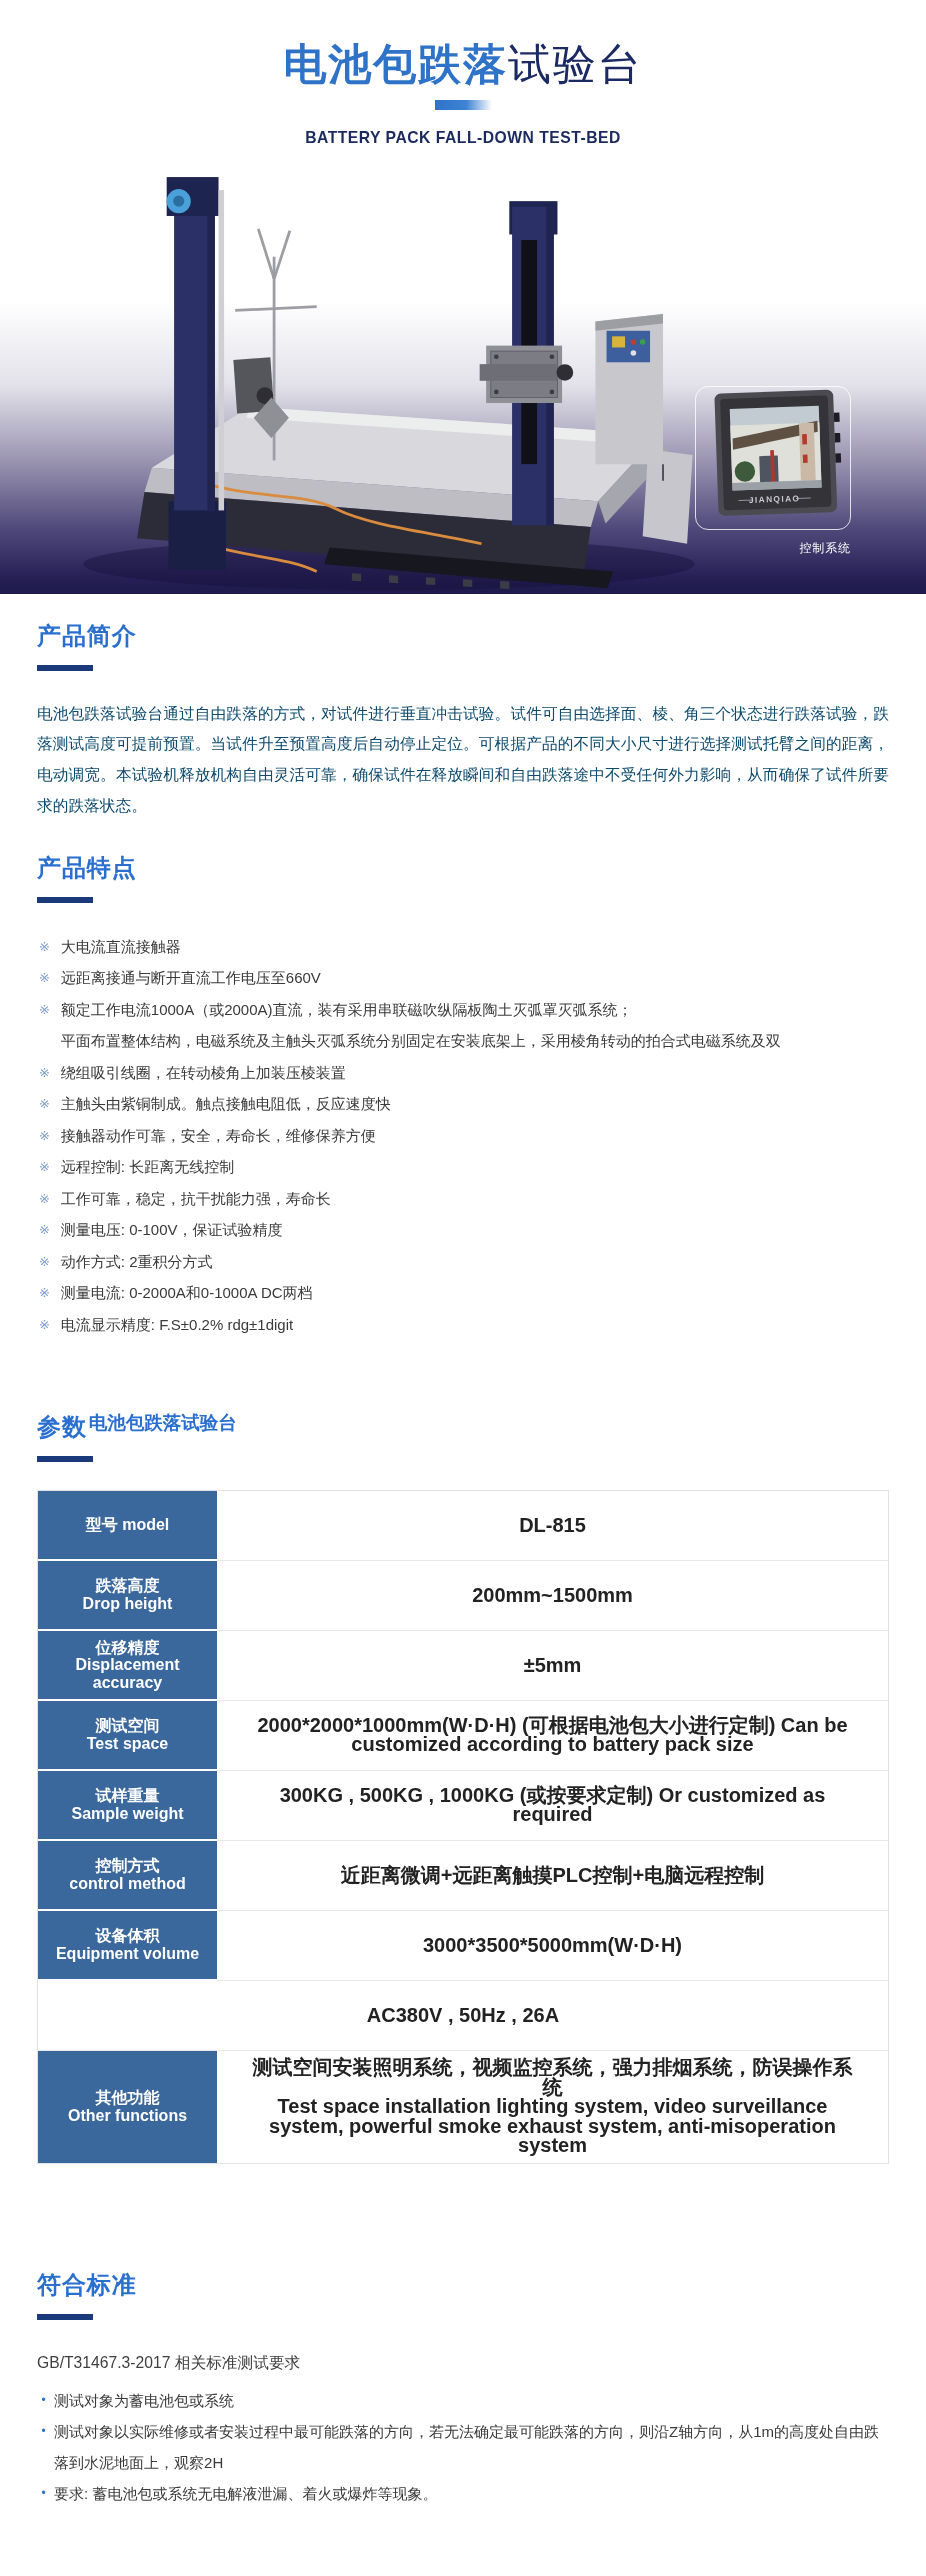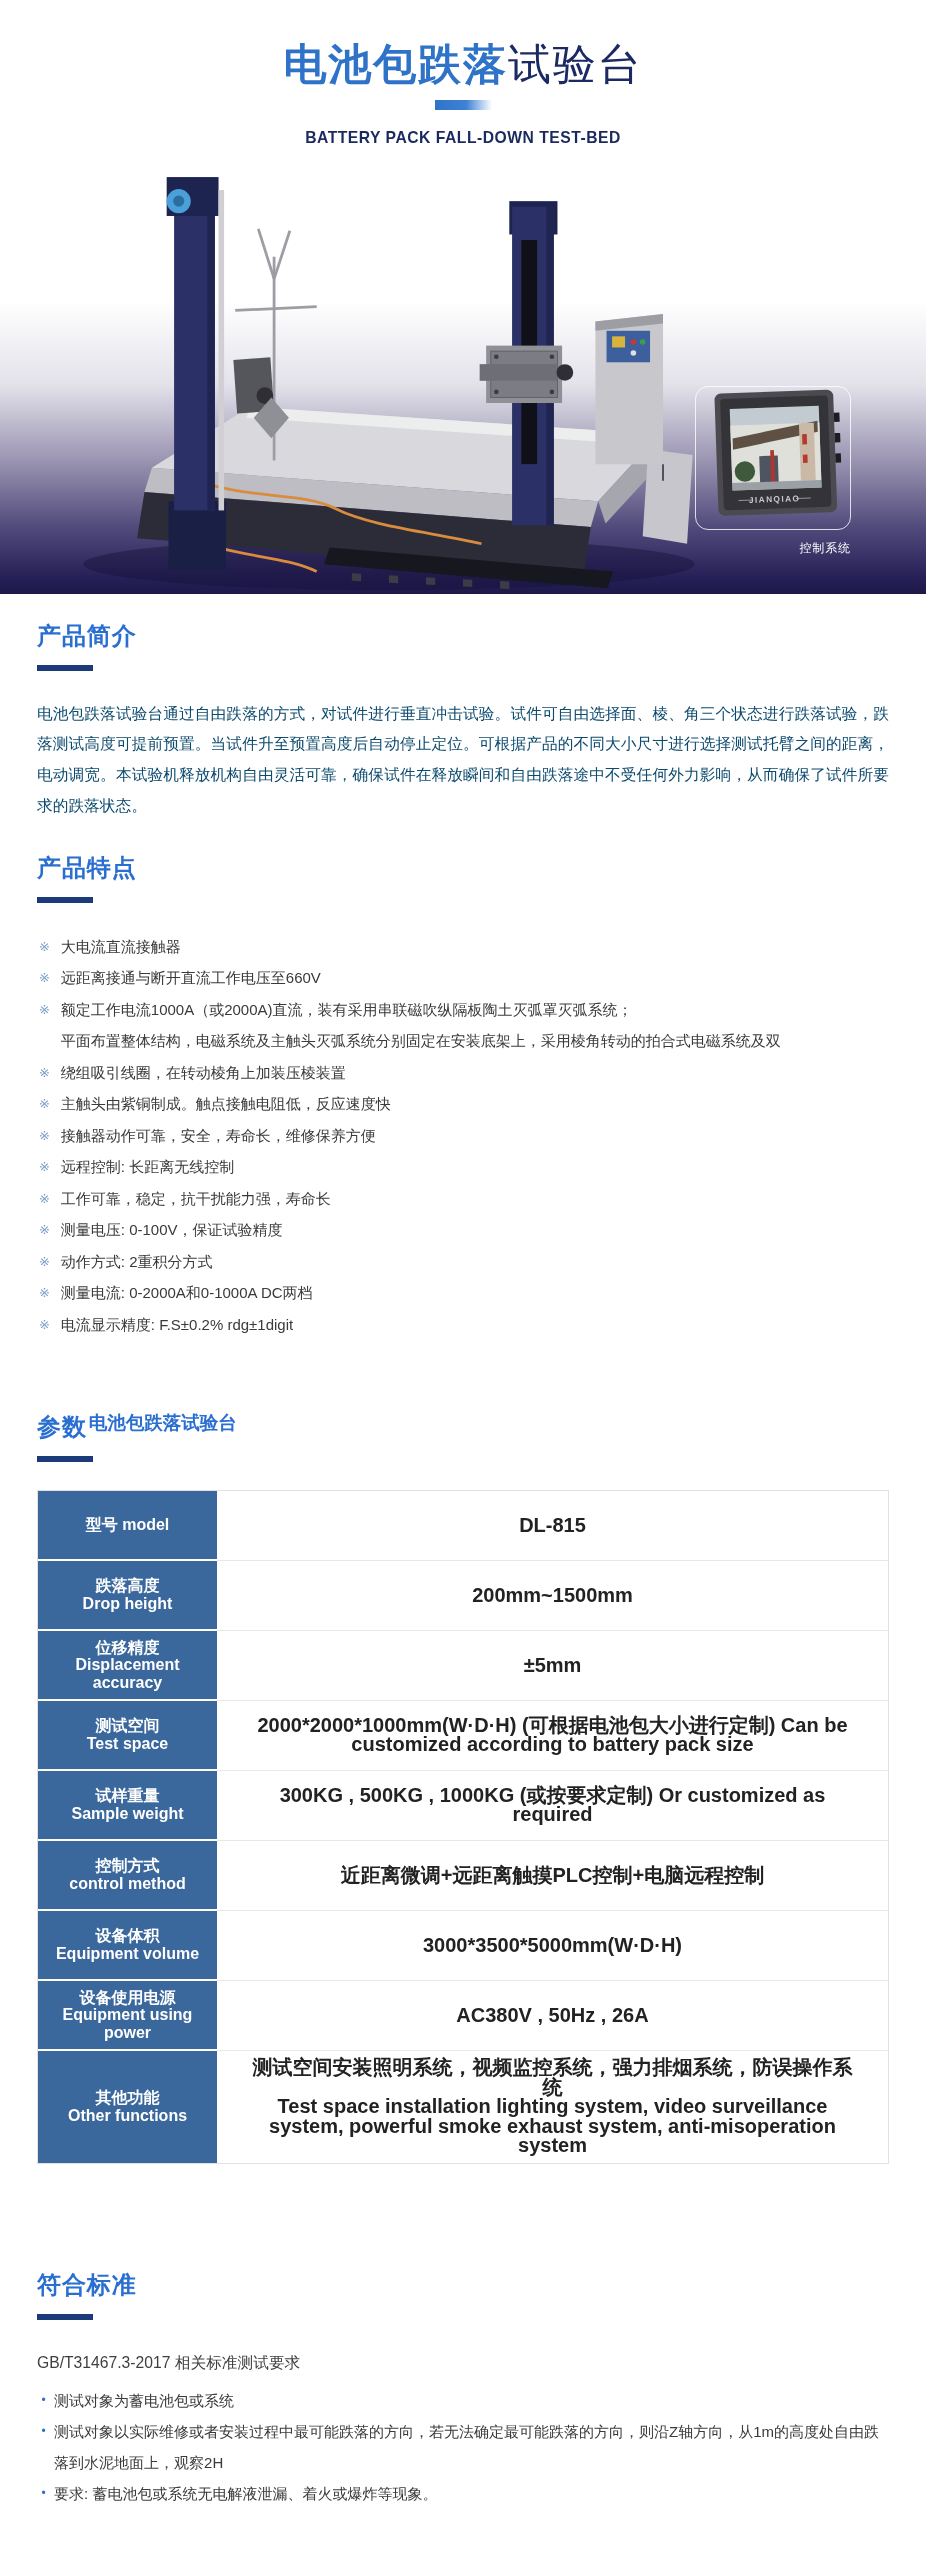--- a/index.html
+++ b/index.html
@@ -293,24 +293,20 @@
         <div class="spec-value">近距离微调+远距离触摸PLC控制+电脑远程控制</div>
       </div>
       <div class="spec-row">
         <div class="spec-label">
           <span>设备体积</span>
           <span>Equipment volume</span>
         </div>
         <div class="spec-value">3000*3500*5000mm(W·D·H)</div>
       </div>
       <div class="spec-row">
-        <div class="spec-label">
-          <span>设备使用电源</span>
-          <span>Equipment using power</span>
-        </div>
         <div class="spec-value">AC380V , 50Hz , 26A</div>
       </div>
       <div class="spec-row">
         <div class="spec-label">
           <span>其他功能</span>
           <span>Other functions</span>
         </div>
         <div class="spec-value">测试空间安装照明系统，视频监控系统，强力排烟系统，防误操作系统
 Test space installation lighting system, video surveillance system, powerful smoke exhaust system, anti-misoperation system</div>
       </div>

